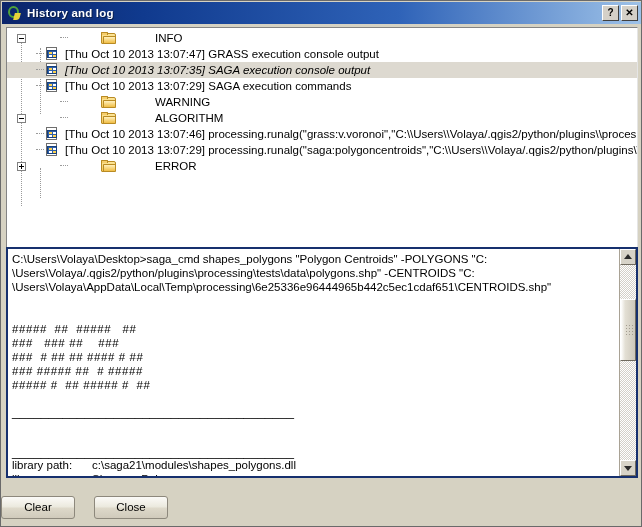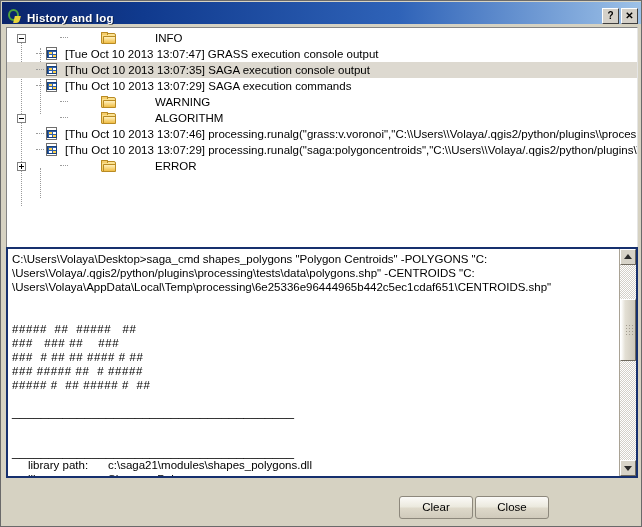--- a/index.html
+++ b/index.html
@@ -24,21 +24,21 @@
 
   
   .titlebar {
     position: absolute;
     left: 1px; top: 1px;
     width: 640px;
     height: 22px;
     box-sizing: border-box;
     background: linear-gradient(to right, #0b246a 0%, #103a8e 22%, #2f63b8 62%, #9ec2e8 100%);
     display: flex;
-    align-items: flex-end;
+    align-items: center;
     padding: 0 2px 0 4px;
   }
   .qgis-icon {
     width: 16px; height: 16px;
     position: relative;
     flex: 0 0 auto;
     margin-right: 5px;
   }
   .qgis-icon .ring {
     position: absolute;
@@ -105,20 +105,21 @@
     position: relative;
     height: 16px;
     display: flex;
     align-items: center;
     white-space: nowrap;
     font-size: 11.5px;
     color: #000000;
   }
   .trow.selected {
     background: #ddd9d0;
+    font-style: italic;
   }
   .indent-root { padding-left: 10px; gap: 32px; }
   .indent-child { padding-left: 29px; }
 
   
   .expander {
     position: relative;
     width: 9px; height: 9px;
     box-sizing: border-box;
     border: 1px solid #808080;
@@ -275,21 +276,20 @@
     color: #000000;
     font-family: "Liberation Sans", sans-serif;
   }
   .spacer-line { height: 14px; }
   .kv {
     display: flex;
     font-size: 11.5px;
     line-height: 14px;
     color: #000000;
     white-space: pre;
-    margin-left: 16px;
   }
   .kv .k { width: 80px; flex: 0 0 auto; }
 
   
   .vscroll {
     position: absolute;
     right: 0; top: 0;
     width: 17px;
     bottom: 0;
     background:
@@ -337,25 +337,24 @@
     background-size: 3px 3px;
   }
 
   
   .buttonbar {
     position: absolute;
     left: 0; bottom: 4px;
     width: 558px;
     height: 30px;
     display: flex;
-    justify-content: flex-end;
     align-items: center;
     padding-right: 10px;
     box-sizing: border-box;
-    gap: 2px;
+    gap: 19px;
   }
   .btn {
     width: 74px;
     height: 23px;
     box-sizing: border-box;
     background: linear-gradient(to bottom, #fbfaf7 0%, #eceadf 45%, #ddd8c9 55%, #d0cabb 100%);
     border: 1px solid #8d887c;
     border-radius: 3px;
     font-size: 11.5px;
     color: #000000;
@@ -400,21 +399,21 @@
           </div>
         <span>INFO</span>
       </div>
 
       <div class="trow indent-child">
         <div class="dash"></div>
         <div class="docicon">
             <div class="sheet"></div>
             <div class="blue"></div>
           </div>
-        <span>[Tue Oct 10 2013 13:07:47] GRASS execution console output</span>
+        <span>[Thu Oct 10 2013 13:07:47] GRASS execution console output</span>
       </div>
 
 
       <div class="trow indent-child selected">
         <div class="dash"></div>
         <div class="docicon">
             <div class="sheet"></div>
             <div class="blue"></div>
           </div>
         <span>[Thu Oct 10 2013 13:07:35] SAGA execution console output</span>

